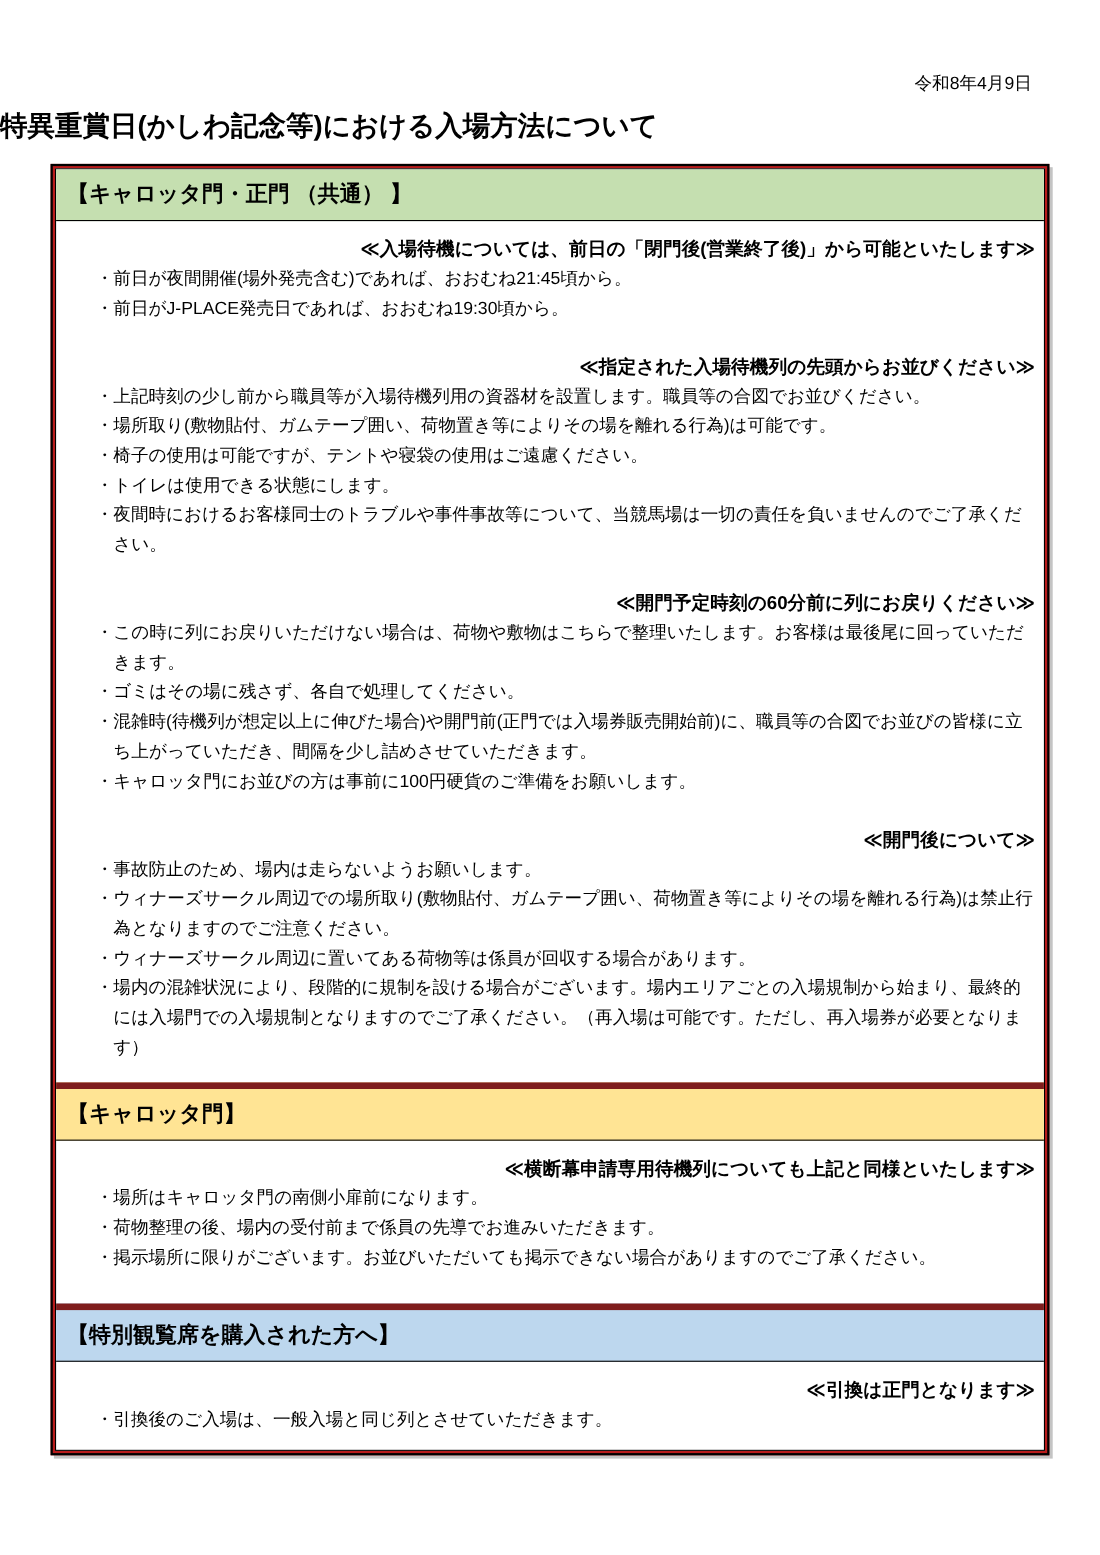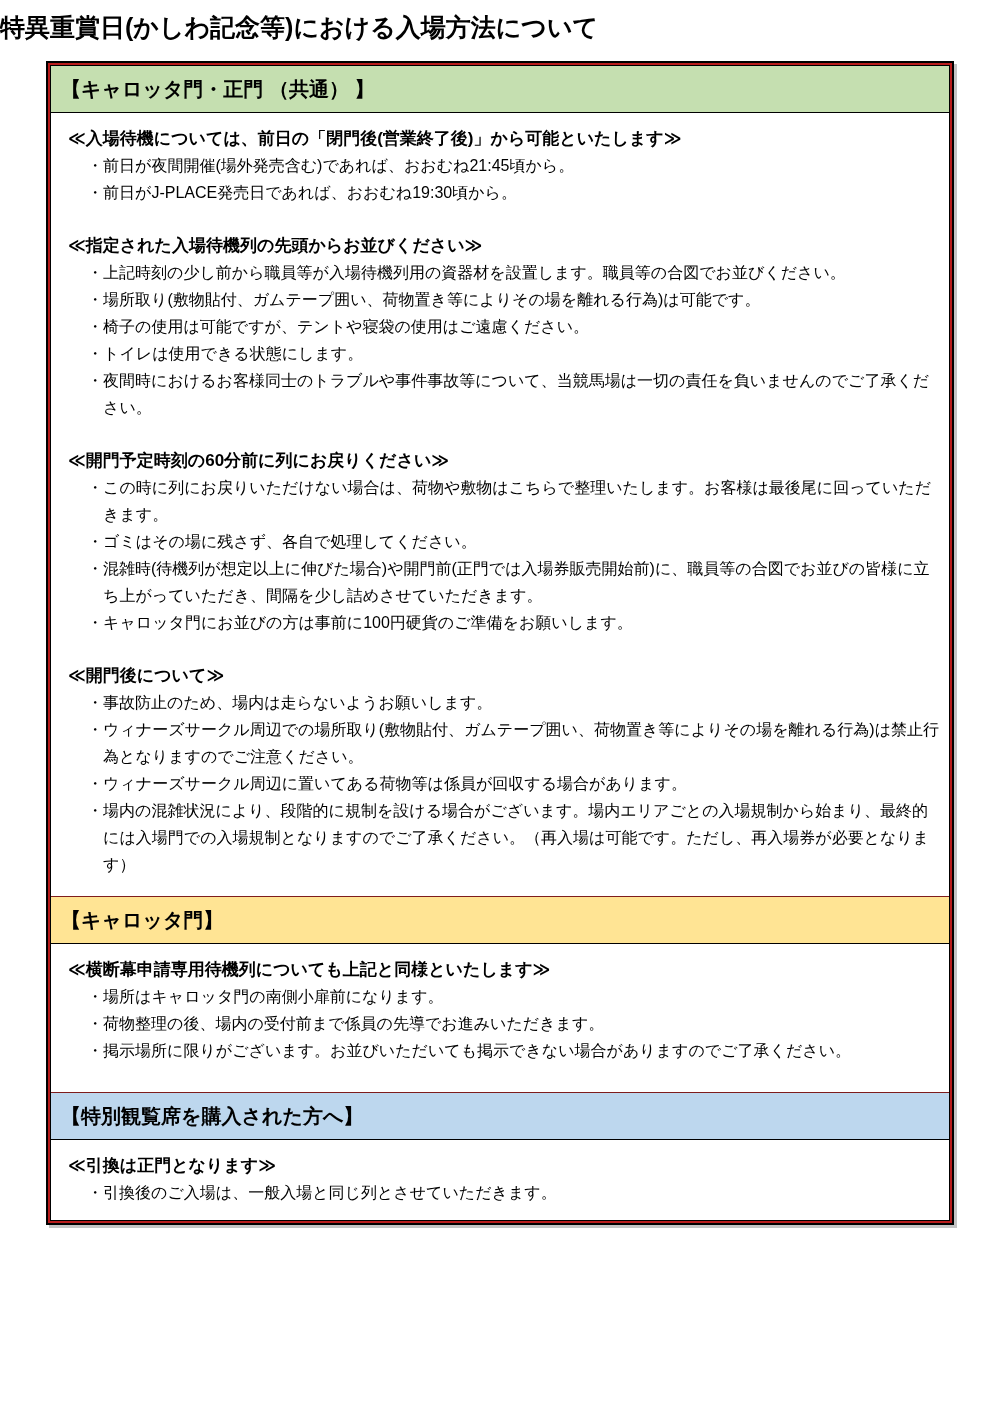--- a/index.html
+++ b/index.html
@@ -25,35 +25,36 @@
   }
   .doc-box-inner{
     border:1px solid #000;
     background:#fff;
   }
   .group-bar{
     font-size:20px;font-weight:700;line-height:26px;
     padding:10px 10px;
     border-bottom:1px solid #000;
   }
-  .group-bar:not(:first-child){border-top:1px solid #7f1d1d;}
+  .group-bar:not(:first-child){border-top:6px solid #7f1d1d;}
   .group-content{padding:2px 8px 18px 17px;}
   .group-content.gc-carrotta-gate{padding-bottom:28px;}
   .group-content.gc-reserved-seat{padding-bottom:14px;}
   .subsection{margin-top:26px;}
   .subsection:first-child{margin-top:10px;}
-  .subsection-heading{font-size:17px;font-weight:700;line-height:27px;}
+  .subsection-heading{font-size:17px;font-weight:700;line-height:27px;text-align:right;}
   .bullet-row{display:flex;font-size:16px;line-height:27px;}
   .bullet-marker{flex:0 0 14px;margin-left:19px;}
   .bullet-text{flex:1 1 auto;}
 </style>
 </head>
 <body>
 
 <div class="page">
+  <div class="date-line">令和8年4月9日</div>
   <h1 class="page-title">特異重賞日(かしわ記念等)における入場方法について</h1>
   <div class="doc-box">
     <div class="doc-box-inner">
         <div class="group-bar" style="background: rgb(197, 223, 176);">【キャロッタ門・正門 （共通） 】</div>
         <div class="group-content gc-common">
           <div class="subsection">
             <div class="subsection-heading">≪入場待機については、前日の「閉門後(営業終了後)」から可能といたします≫</div>
             <div class="bullet-row">
               <span class="bullet-marker">・</span>
               <span class="bullet-text">前日が夜間開催(場外発売含む)であれば、おおむね21:45頃から。</span>

